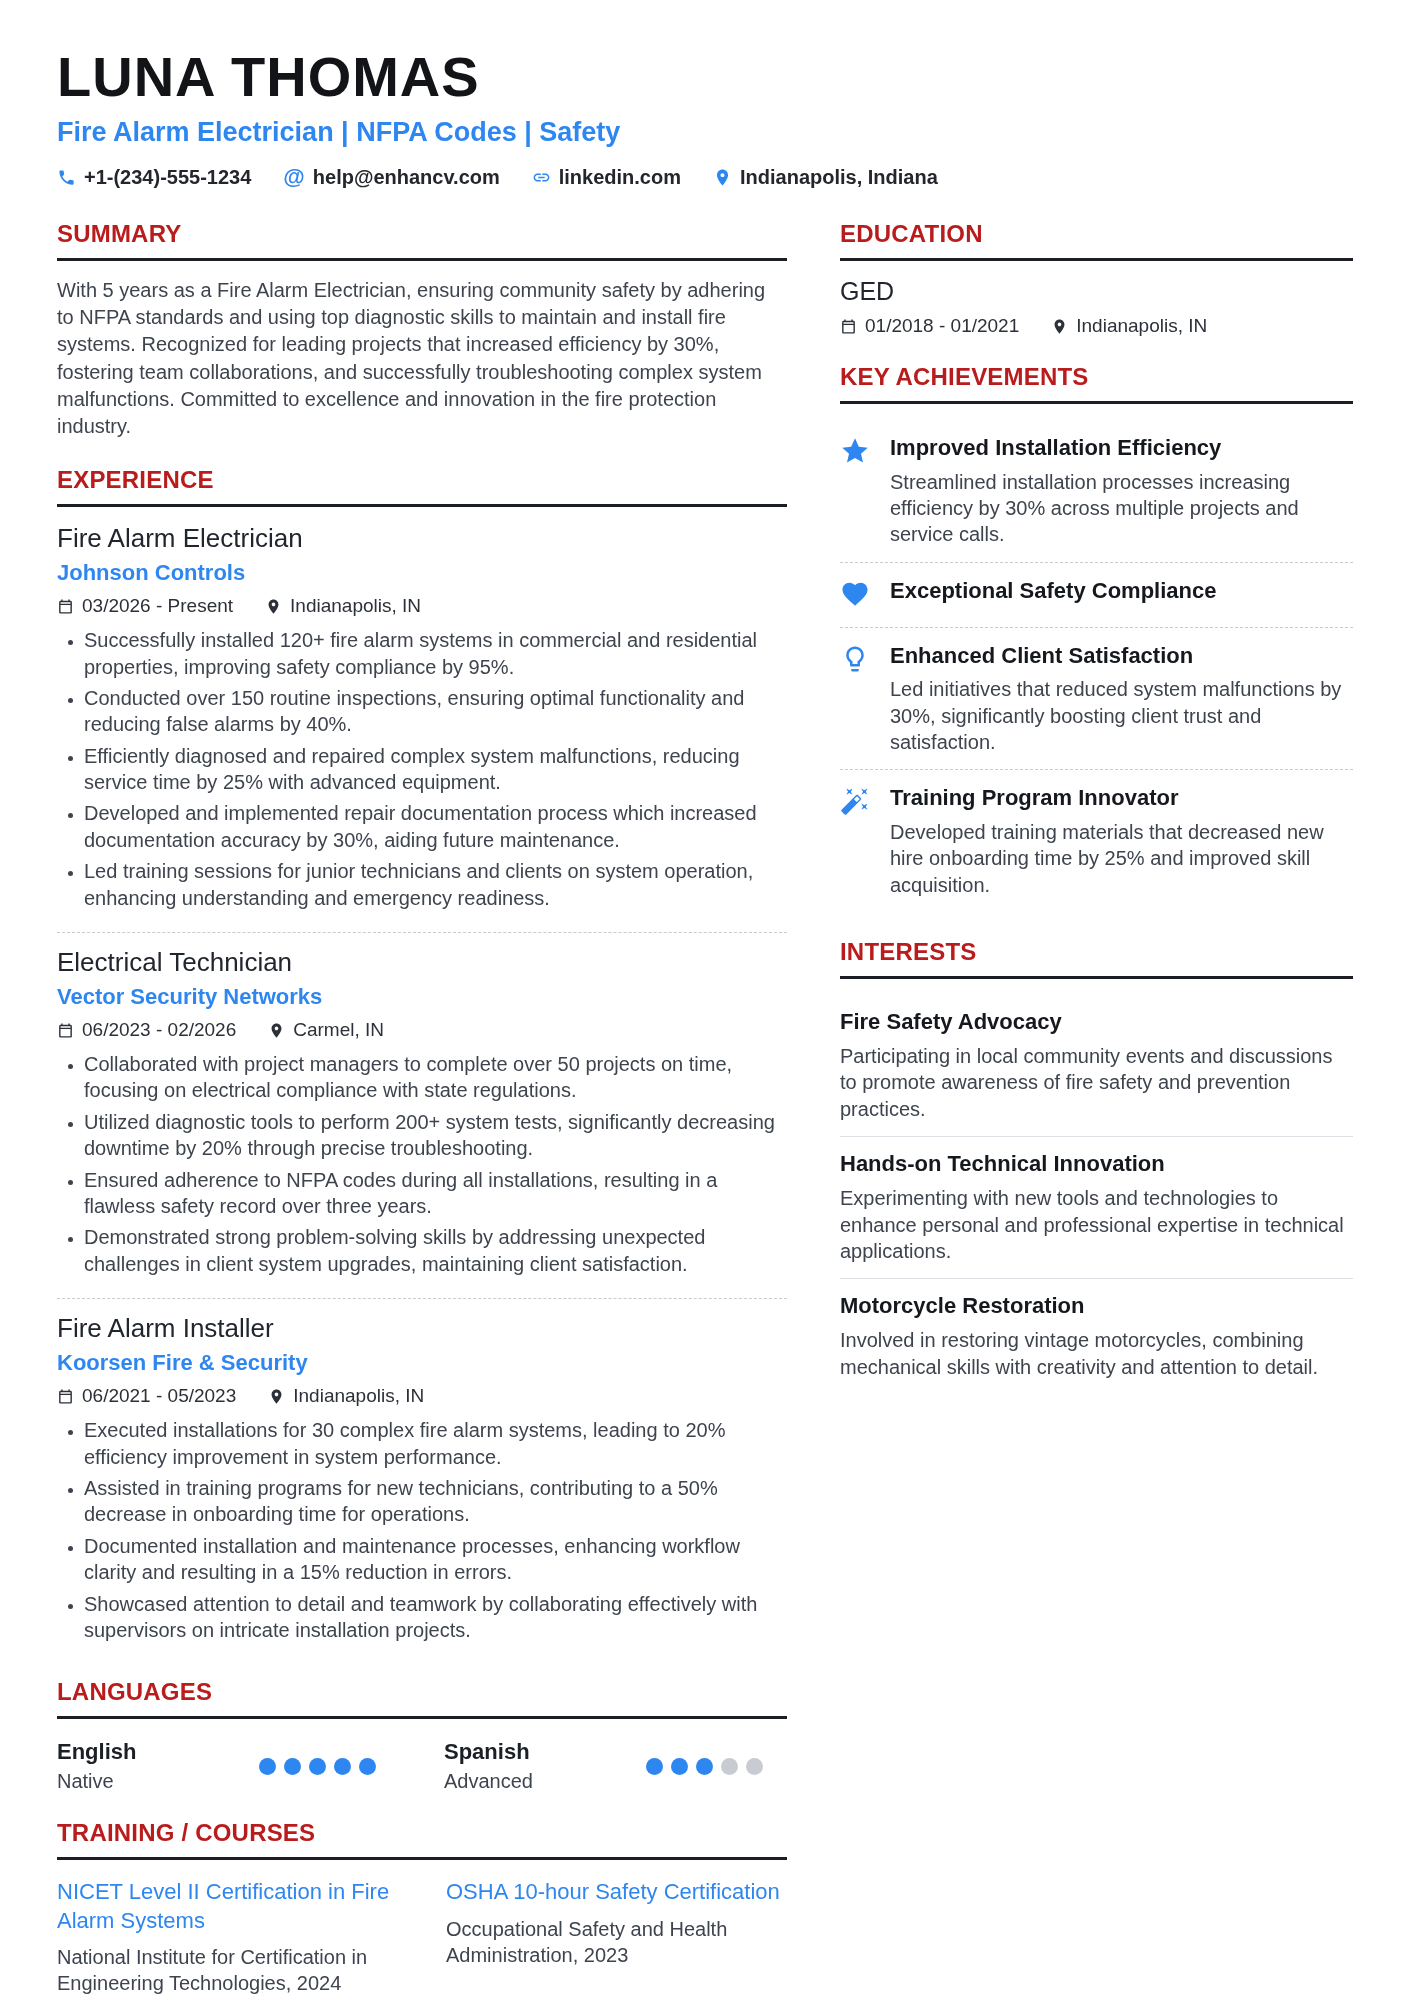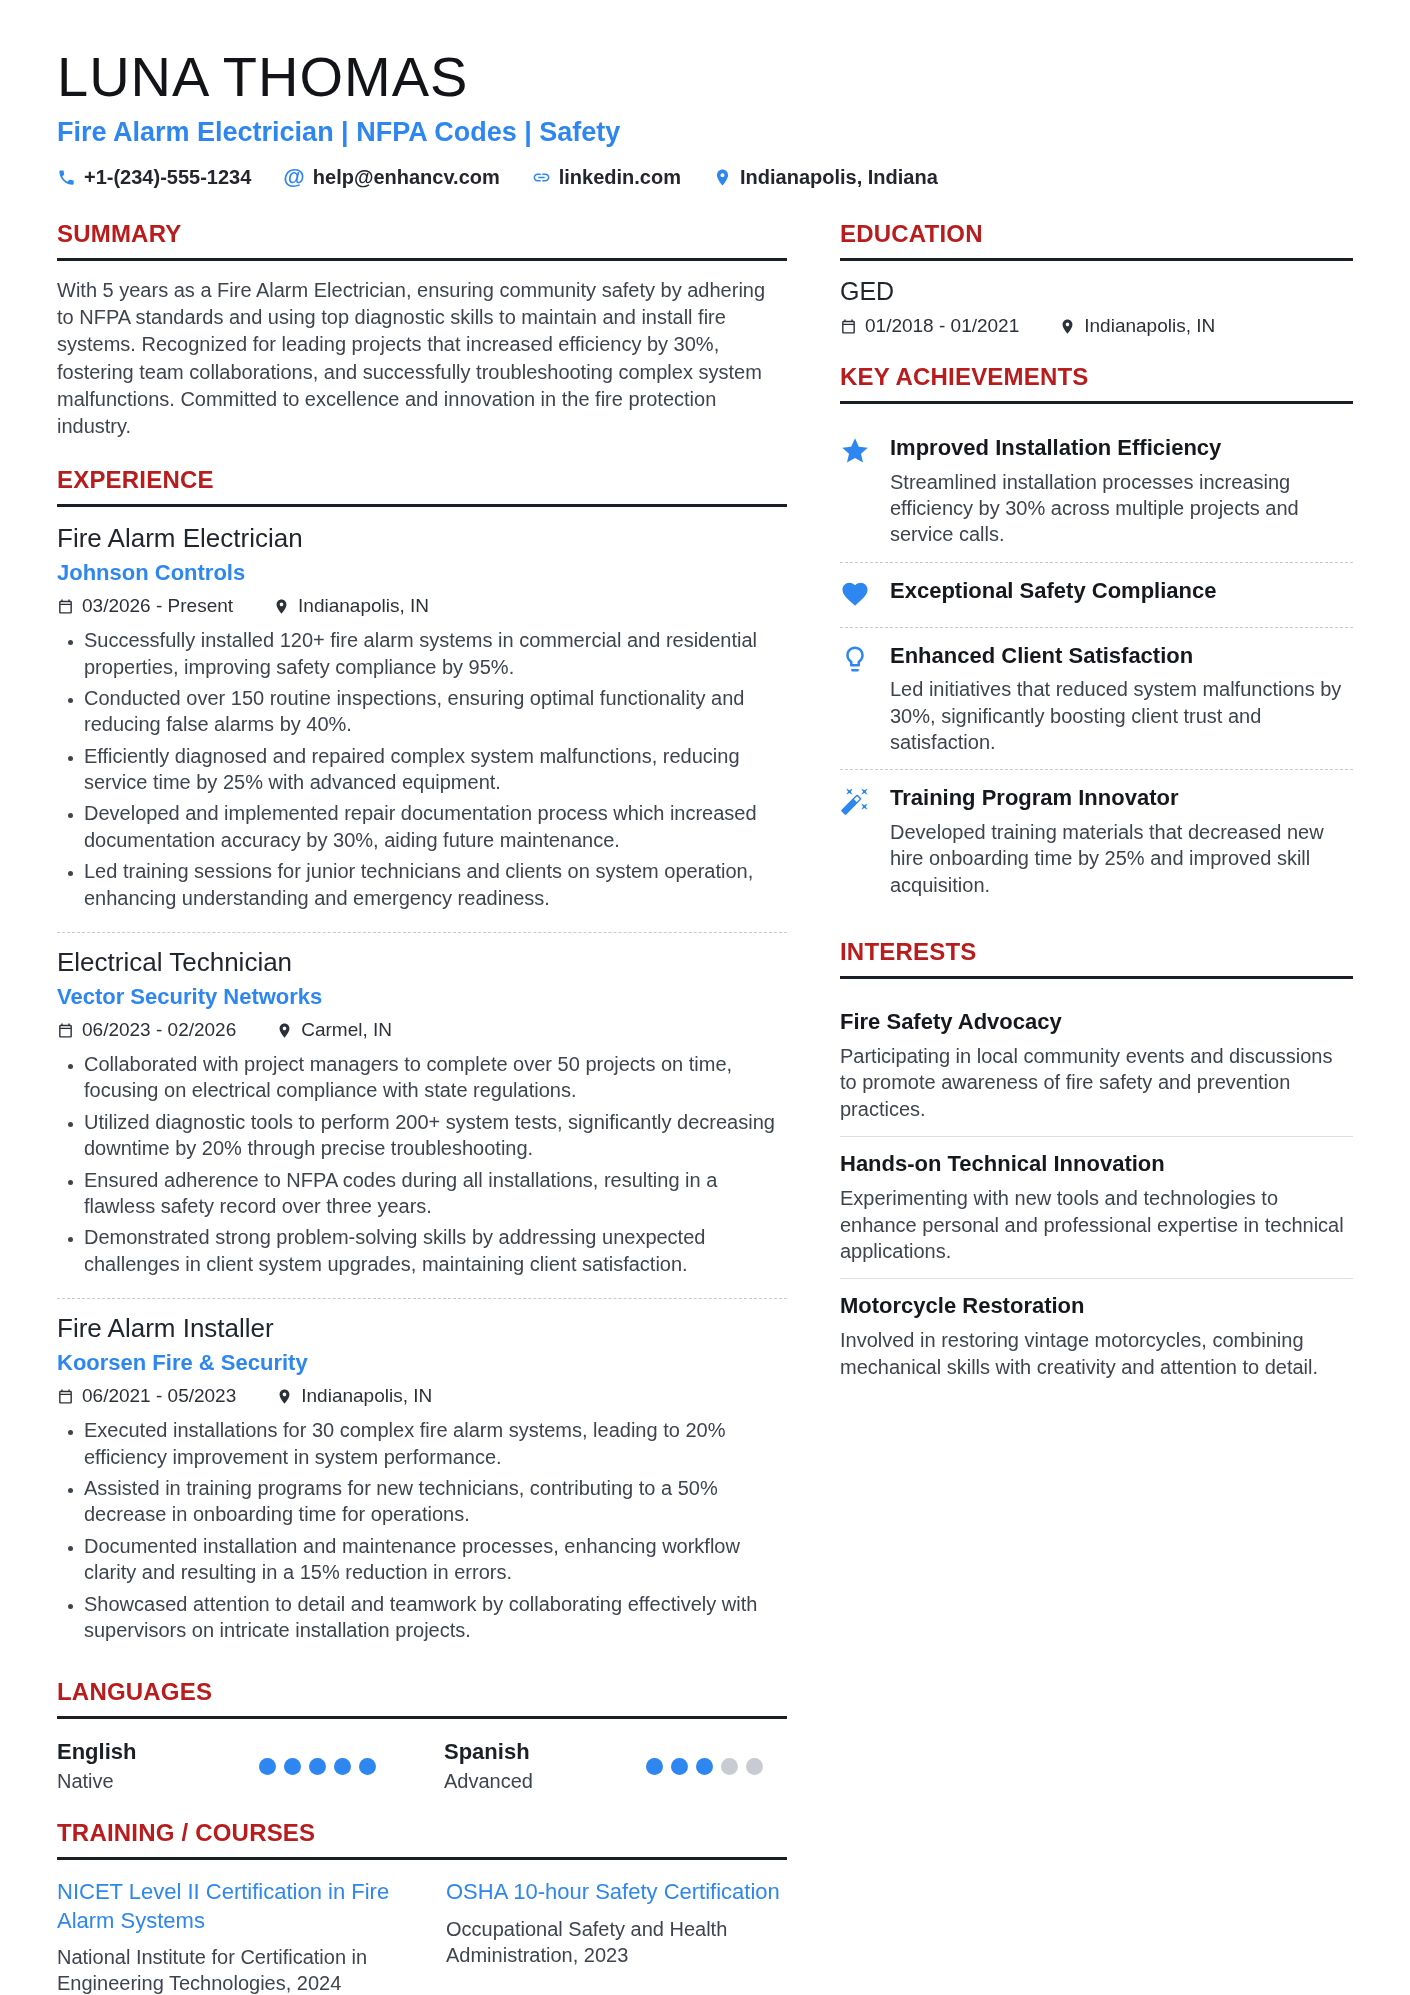--- a/index.html
+++ b/index.html
@@ -5,21 +5,21 @@
   * { margin:0; padding:0; box-sizing:border-box; }
   html,body { background:#ffffff; }
   .page {
     width:1410px; min-height:1995px; position:relative;
     padding:44px 57px 110px;
     background:#fff;
     font-family:"Liberation Sans", sans-serif;
     color:#23272e;
   }
   
-  .name { font-size:56px; font-weight:400; letter-spacing:1px; color:#121418; }
+  .name { font-size:56px; font-weight:700; letter-spacing:1px; color:#121418; }
   .headline { font-size:27px; font-weight:700; color:var(--accent,#2e86f0); margin-top:8px; }
   .contact-row { display:flex; gap:32px; margin-top:16px; align-items:center;
                  font-size:20px; font-weight:700; color:#23262c; }
   .contact-item { display:flex; align-items:center; gap:8px; }
   .contact-item svg { width:19px; height:19px; fill:var(--accent,#2e86f0); flex:0 0 auto; }
   .at-glyph { color:var(--accent,#2e86f0); font-size:22px; font-weight:700; }
   
   .columns { display:flex; gap:53px; margin-top:30px; }
   .col-left { flex:0 0 730px; width:730px; }
   .col-right { flex:1; min-width:0; }
@@ -28,21 +28,21 @@
     font-size:24px; font-weight:700; color:#b91c1c;
     border-bottom:3px solid #1b1e24; padding-bottom:10px; margin-bottom:16px;
     letter-spacing:0.2px;
   }
   .summary-text { font-size:20px; line-height:1.36; color:#3e444e; }
   
   .job { padding-bottom:16px; margin-bottom:14px; border-bottom:1px dashed #c7cad0; }
   .job:last-child { border-bottom:none; margin-bottom:0; padding-bottom:4px; }
   .job-title { font-size:26px; font-weight:400; color:#21262e; }
   .company { font-size:22px; font-weight:700; color:var(--accent,#2e86f0); margin-top:6px; }
-  .meta-row { display:flex; gap:40px; margin-top:9px; font-size:19px; color:#2c3038; align-items:center; }
+  .meta-row { display:flex; gap:32px; margin-top:9px; font-size:19px; color:#2c3038; align-items:center; }
   .meta-item { display:flex; gap:8px; align-items:center; }
   .meta-item svg { width:17px; height:17px; fill:#2c3038; flex:0 0 auto; }
   .bullets { margin-top:10px; padding-left:27px; list-style:disc; }
   .bullets li { font-size:20px; line-height:1.32; color:#3e444e; margin-bottom:5px; }
   .bullets li::marker { color:#3e444e; font-size:0.75em; }
   
   .lang-grid { display:grid; grid-template-columns:1fr 1fr; column-gap:44px; padding-top:4px; }
   .lang-item { display:flex; align-items:center; justify-content:space-between; padding-right:24px; }
   .lang-name { font-size:22px; font-weight:700; color:#1b1f26; }
   .lang-level { font-size:20px; color:#3e444e; margin-top:5px; }

